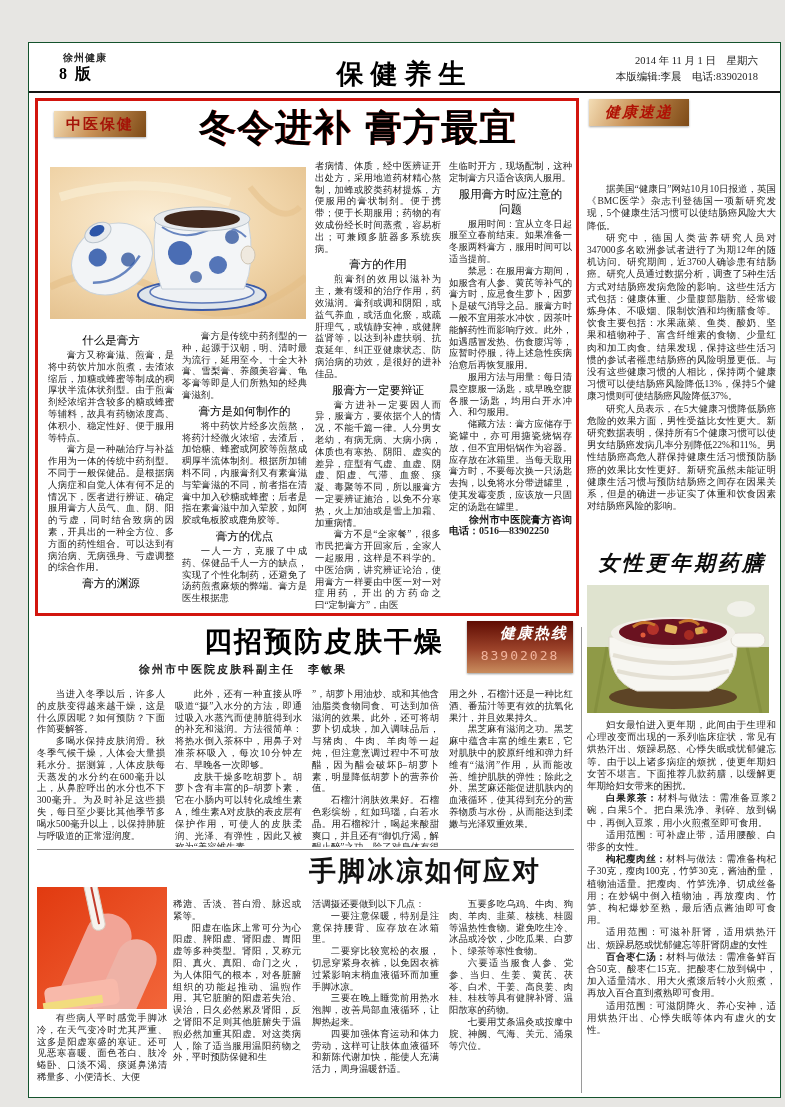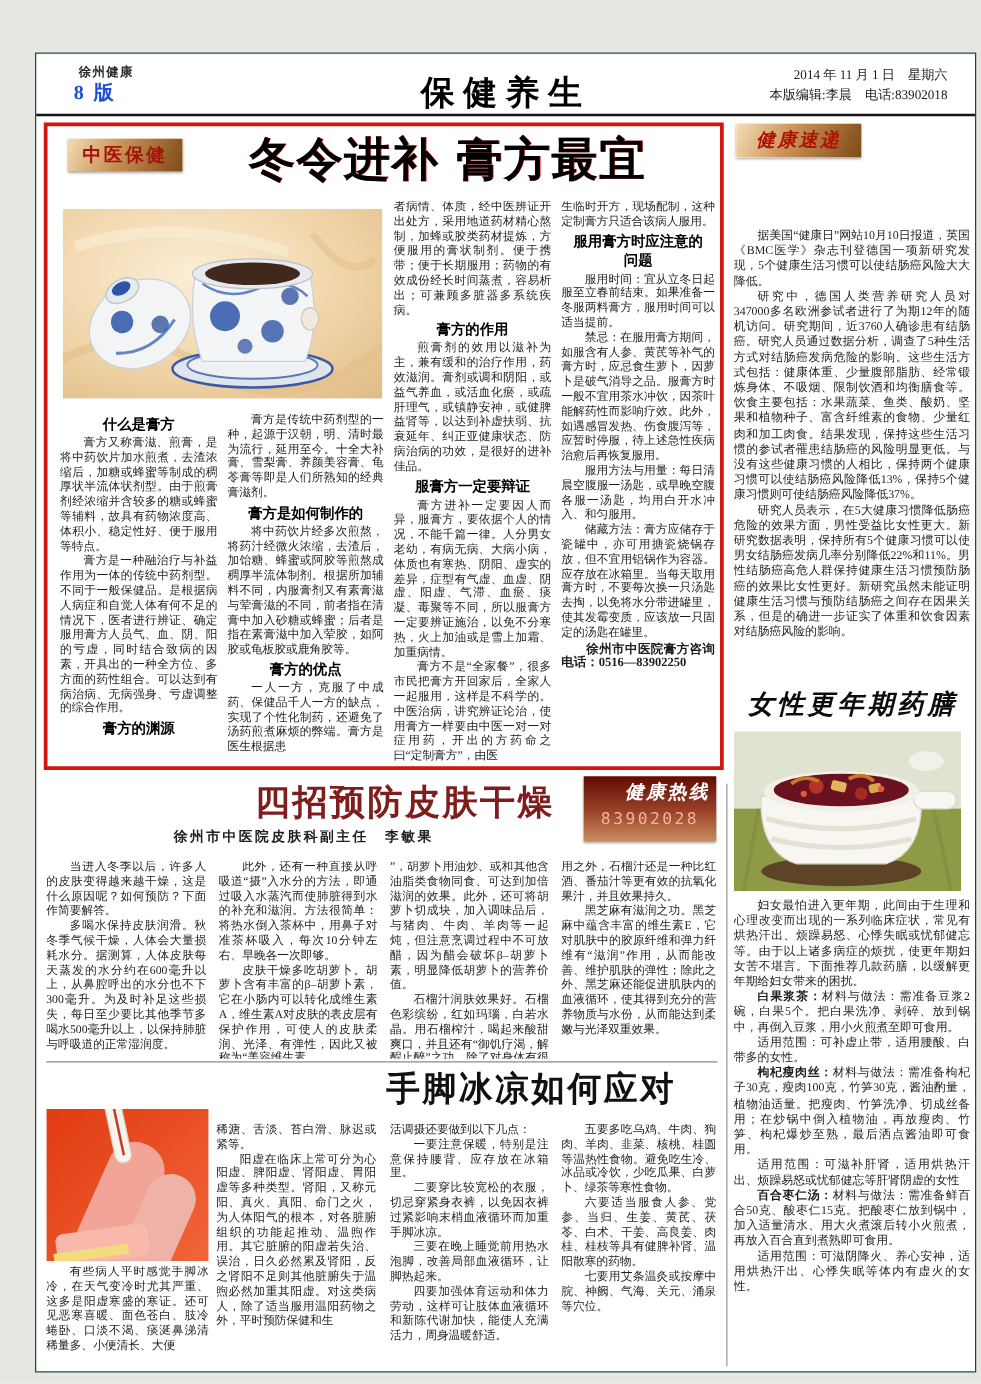--- a/index.html
+++ b/index.html
@@ -3,45 +3,45 @@
 <meta charset="utf-8">
 <style>
   html,body{margin:0;padding:0;}
   body{width:785px;height:1107px;background:#e7e6e3;position:relative;overflow:hidden;
        font-family:"Liberation Serif","DejaVu Serif",serif;color:#1c1c1c;}
   .abs{position:absolute;}
   .page{position:absolute;left:28px;top:42px;width:753px;height:1056px;background:#fff;
         border:1px solid #14532d;box-sizing:border-box;}
   
   .mast-paper{left:34px;top:8px;font-size:10px;font-weight:bold;color:#2b2b2b;letter-spacing:1px;}
-  .mast-page{left:30px;top:21px;font-size:16px;font-weight:bold;color:#1d4ed8;letter-spacing:2px;}
+  .mast-page{left:30px;top:21px;font-size:16px;font-weight:bold;color:#000000;letter-spacing:2px;}
   .mast-section{left:0;right:0;top:13px;text-align:center;font-size:27px;font-weight:bold;
         letter-spacing:7px;color:#000;font-family:"Liberation Sans","DejaVu Sans",sans-serif;}
   .mast-right{right:22px;top:10px;text-align:right;font-size:10.5px;line-height:16px;color:#1c1c1c;}
   .mast-rule{left:0;top:48px;width:100%;border-top:2px solid #151515;height:0;}
   
   .main-box{left:6px;top:55px;width:538px;height:512px;border:3px solid #d2150e;background:#fff;}
   .badge-gold{background:linear-gradient(115deg,#f3ddb5 0%,#c89055 45%,#7d4a16 100%);
         color:#a51408;font-weight:bold;text-align:center;
         font-family:"DejaVu Serif",serif;box-shadow:0 1px 2px rgba(0,0,0,.35);}
   .mb-badge{left:16px;top:10px;width:92px;height:26px;line-height:26px;font-size:15px;letter-spacing:2px;}
   .mb-title{left:108px;top:2px;width:424px;text-align:center;font-size:37px;font-weight:900;
         color:#000000;letter-spacing:1px;font-family:"DejaVu Serif",serif;
         text-shadow:0.6px 0 0 #d5281c;}
   
   .col{position:absolute;overflow:hidden;font-size:9.4px;line-height:11.8px;color:#1d1d1d;
        text-align:justify;text-justify:inter-character;}
   .para{text-indent:2em;margin:0;}
   .para.cont{text-indent:0;}
   .para.phone{font-weight:bold;font-size:10px;}
-  .col-h{font-weight:bold;text-align:center;text-indent:0;font-size:11.5px;line-height:15px;
+  .col-h{font-weight:normal;text-align:center;text-indent:0;font-size:11.5px;line-height:15px;
        margin:2px 6px;color:#000;font-family:"Liberation Sans","DejaVu Sans",sans-serif;}
   
   .skin-title{left:140px;top:580px;width:310px;text-align:center;font-size:28px;font-weight:bold;
-       color:#7f1d1d;letter-spacing:2px;}
+       color:#000000;letter-spacing:2px;}
   .skin-author{left:110px;top:619px;width:370px;text-align:left;font-size:11px;letter-spacing:2px;
        font-weight:bold;color:#222;}
   .hotline{left:438px;top:578px;width:106px;height:52px;text-align:center;
        background:linear-gradient(180deg,#5f0c03 0%,#9c432a 55%,#c98d5e 100%);
        box-shadow:0 1px 2px rgba(0,0,0,.4);}
   .hotline .l1{font-size:15px;font-weight:bold;color:#fff;font-style:italic;
        letter-spacing:2px;line-height:24px;font-family:"DejaVu Serif",serif;padding-left:28px;}
   .hotline .l2{font-size:13px;color:#f2b49e;letter-spacing:2px;line-height:22px;
        font-family:"DejaVu Sans Mono",monospace;}
   .rule-h{border-top:1px solid #8a8a8a;height:0;}

